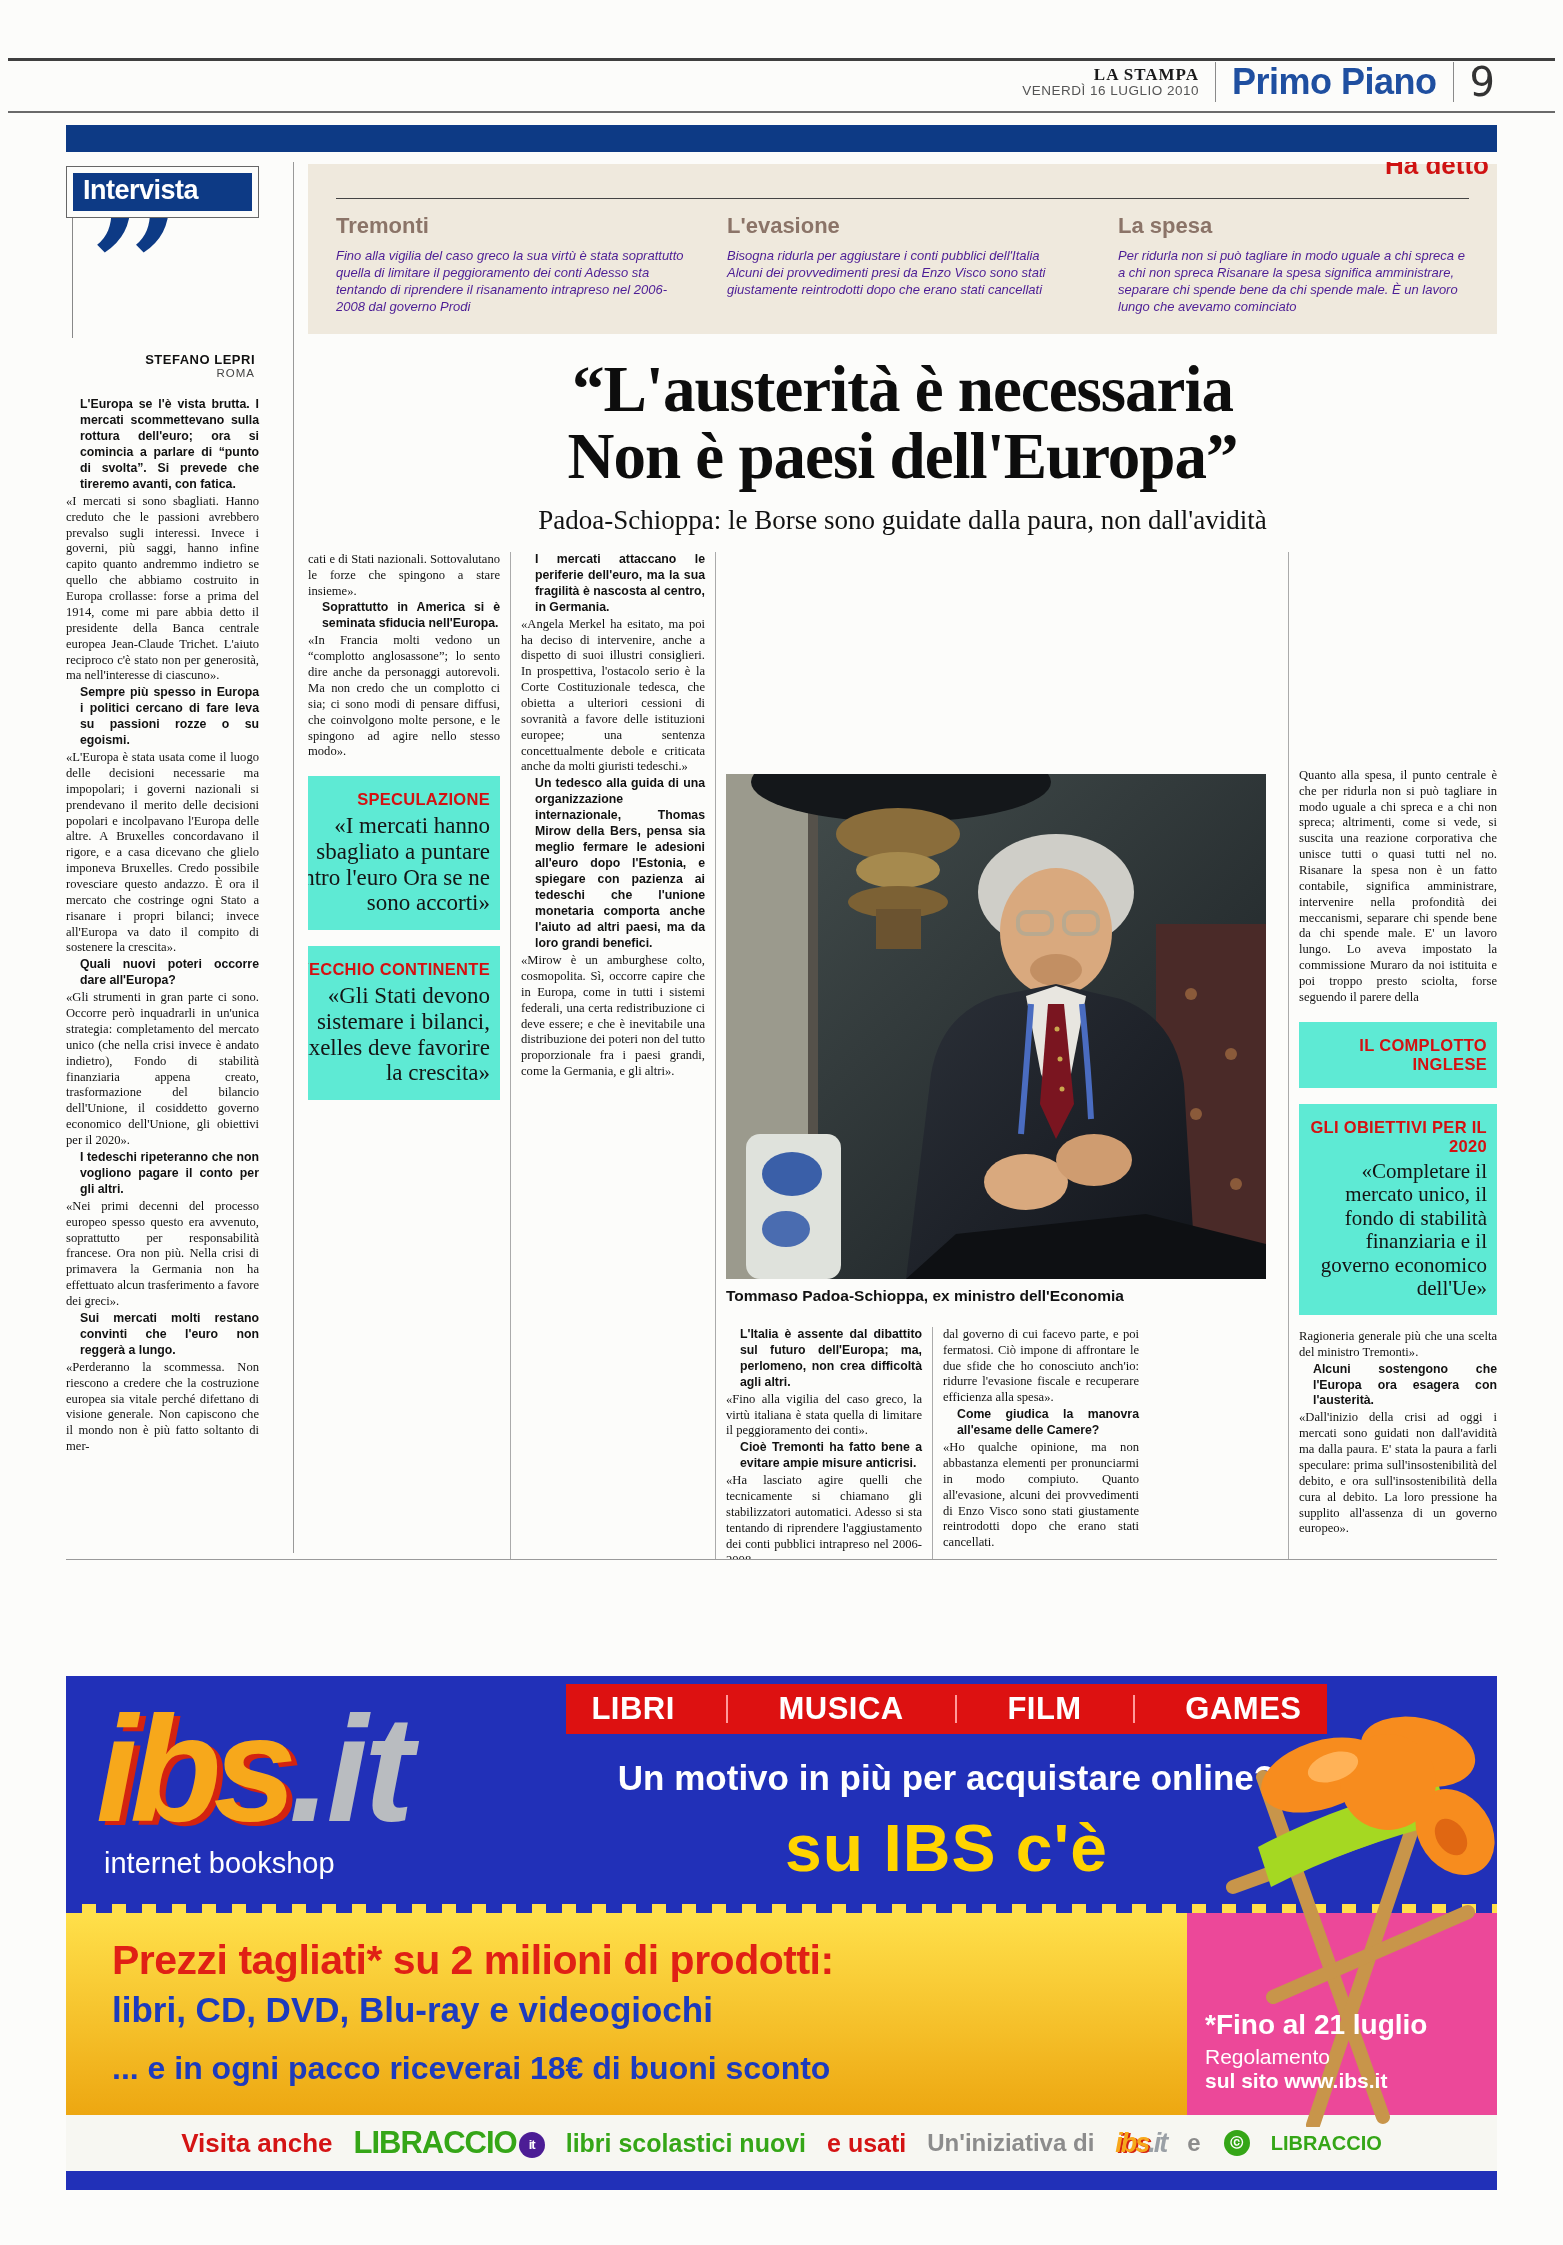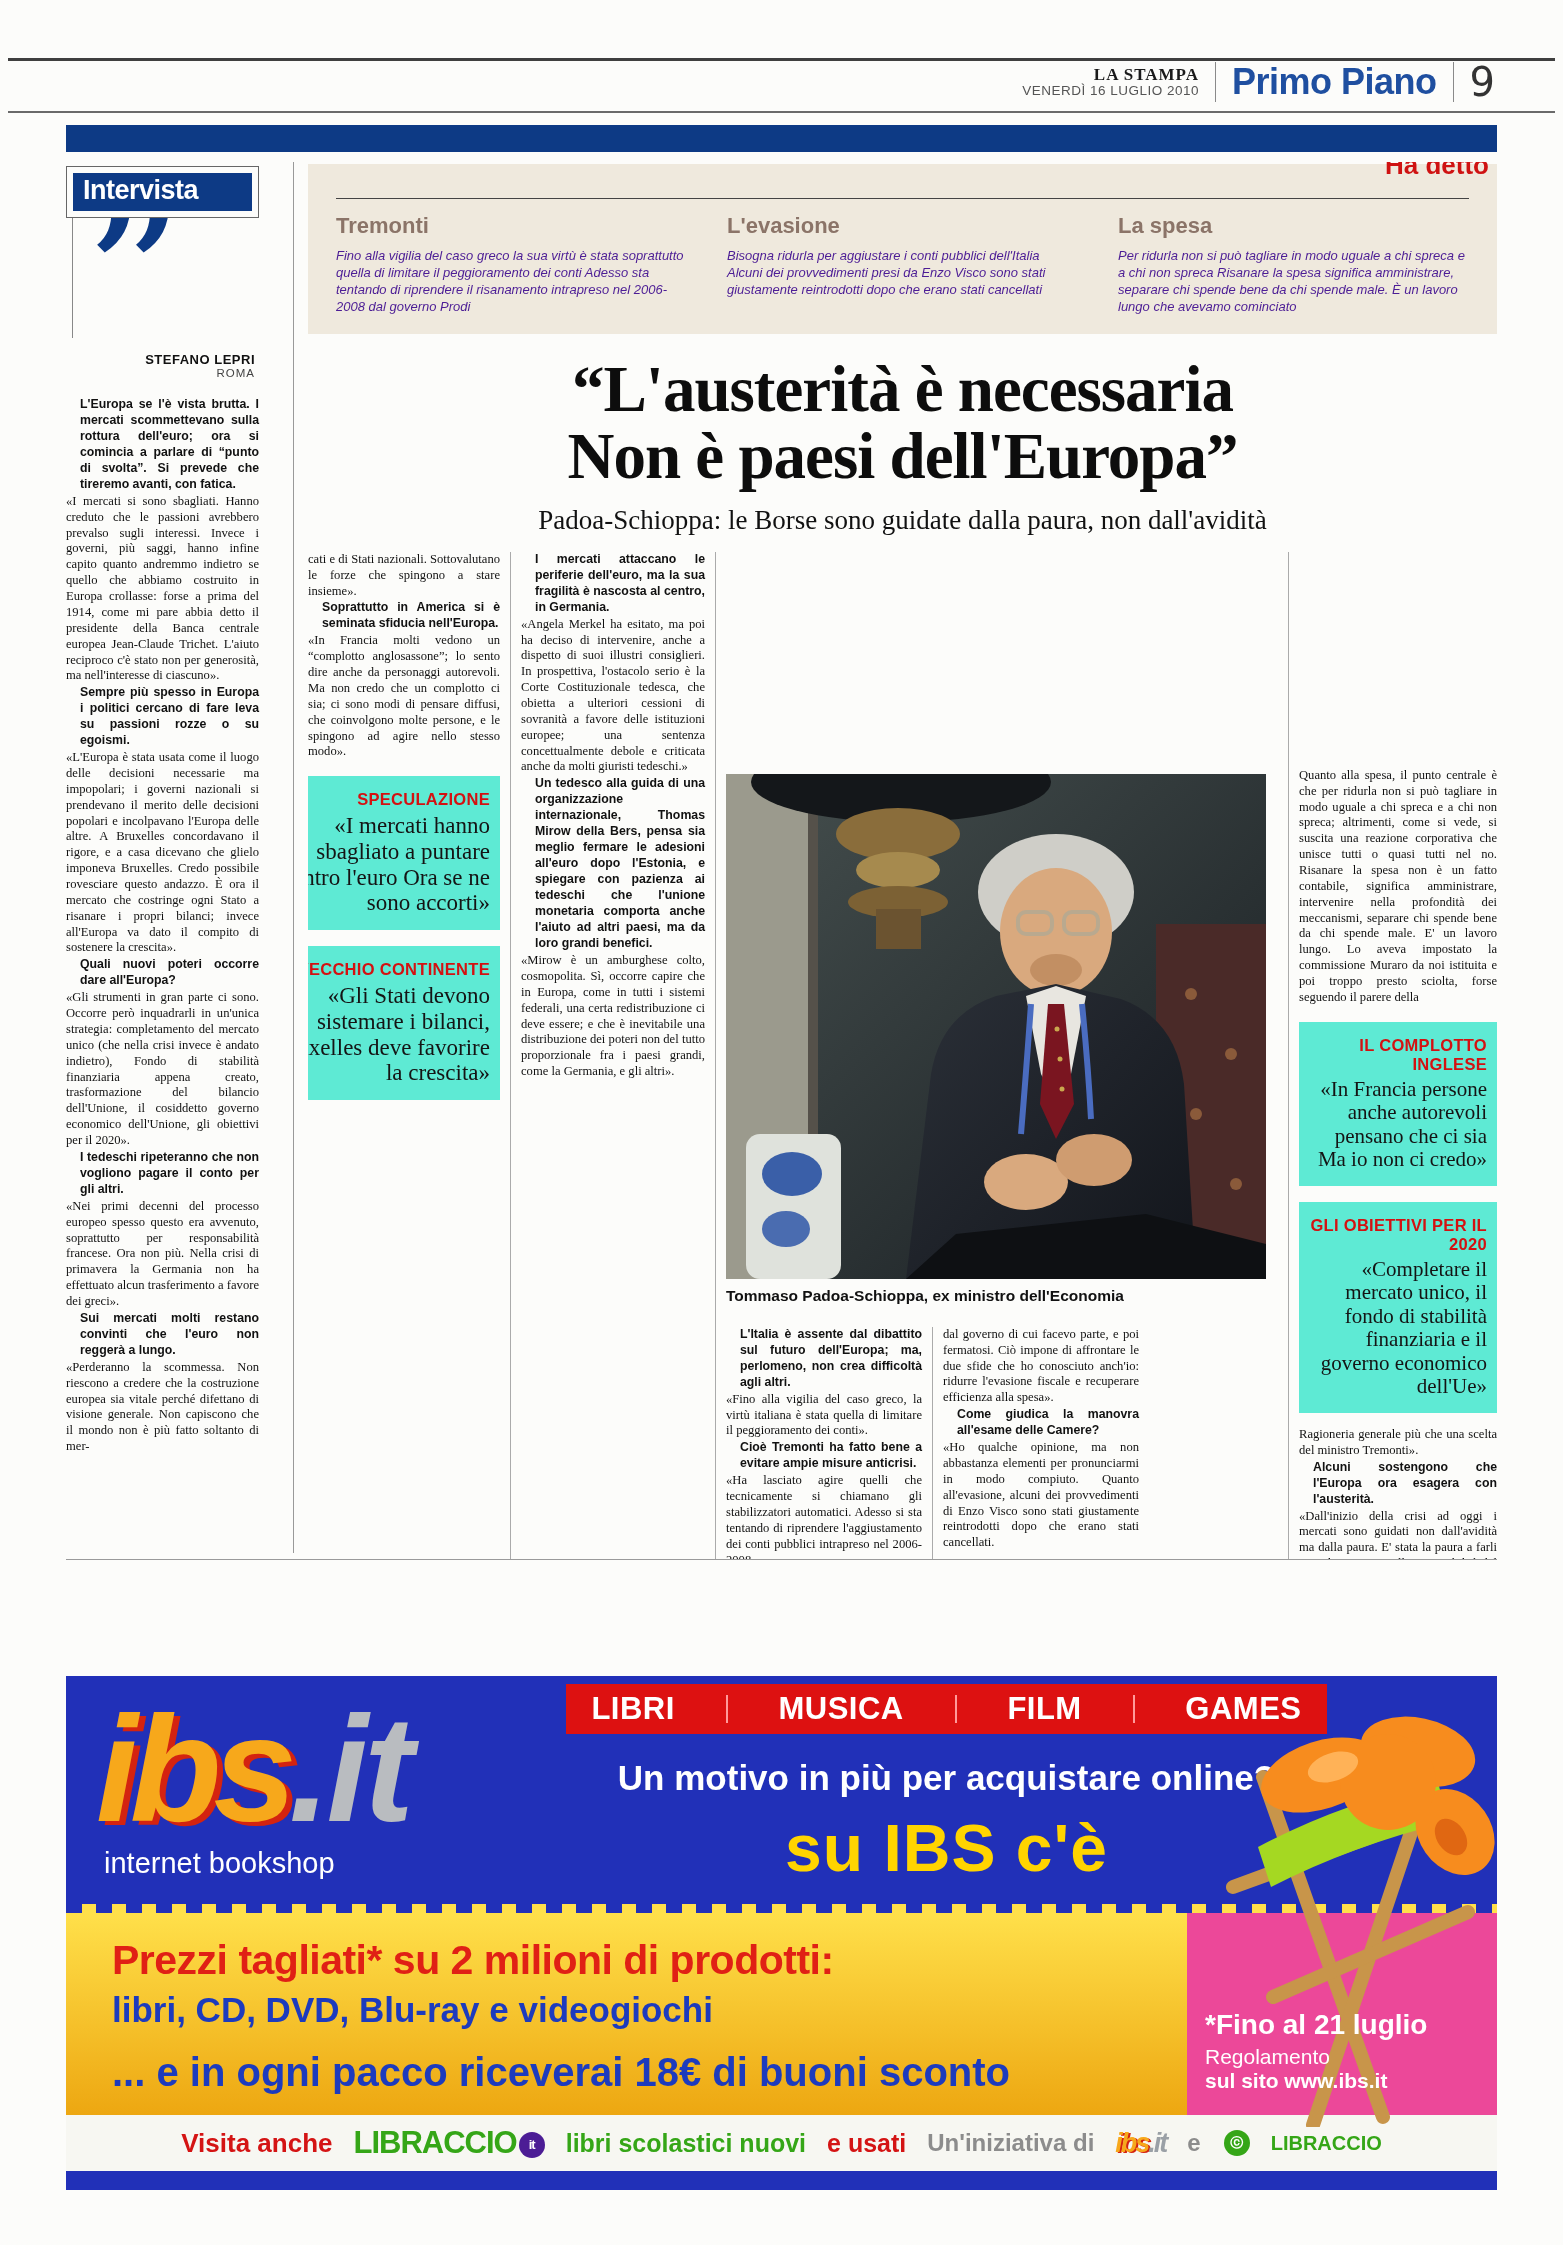--- a/index.html
+++ b/index.html
@@ -76,21 +76,21 @@
                margin-top:8px; }
   .cat-item { color:#fff; font-family:"Liberation Sans", sans-serif; font-weight:bold; font-size:31px; letter-spacing:.5px; }
   .cat-sep { width:2px; height:28px; background:#ff9a9a; }
   .ad-motivo { color:#fff; font-family:"Liberation Sans", sans-serif; font-weight:bold; font-size:35px; text-align:center; margin-top:24px; }
   .ad-claim { color:#ffd400; font-family:"Liberation Sans", sans-serif; font-weight:bold; font-size:66px; text-align:center; margin-top:12px; letter-spacing:1px; }
   .ad-body { display:flex; }
   .ad-yellow { flex:1; background:linear-gradient(#ffe04a, #eda711); padding:24px 0 0 46px; height:202px; }
   .ad-yellow-edge { height:9px; background:repeating-linear-gradient(90deg, #2130b8 0 16px, #ffe04a 16px 30px); }
   .offer1 { color:#e02015; font-family:"Liberation Sans", sans-serif; font-weight:bold; font-size:41px; letter-spacing:-.5px; }
   .offer2 { color:#1d3bbd; font-family:"Liberation Sans", sans-serif; font-weight:bold; font-size:35px; margin-top:6px; }
-  .offer3 { color:#1d3bbd; font-family:"Liberation Sans", sans-serif; font-weight:bold; font-size:40px; margin-top:20px; }
+  .offer3 { color:#1d3bbd; font-family:"Liberation Sans", sans-serif; font-weight:bold; font-size:32px; margin-top:20px; }
   .ad-bluezone { width:310px; background:#ec4899; position:relative; }
   .ad-note { position:absolute; left:18px; top:96px; color:#fff; font-family:"Liberation Sans", sans-serif; z-index:3; }
   .note1 { font-weight:bold; font-size:28px; }
   .note2 { font-size:21px; margin-top:4px; }
   .note3 { font-weight:bold; font-size:21px; }
   .starfish { position:absolute; right:-6px; top:-216px; z-index:2; }
   .ad-footer { background:#f7f7f2; height:56px; display:flex; align-items:center; justify-content:center; gap:21px;
                font-family:"Liberation Sans", sans-serif; font-weight:bold; }
   .f-red { color:#d41414; font-size:26px; }
   .f-libraccio { color:#35a617; font-size:31px; letter-spacing:-1px; }
@@ -271,21 +271,20 @@
         </div>
 
         <div class="colsep"></div>
 
         <div class="colR">
           <div>
               <p class="para a">Quanto alla spesa, il punto centrale è che per ridurla non si può tagliare in modo uguale a chi spreca e a chi non spreca; altrimenti, come si vede, si suscita una reazione corporativa che unisce tutti o quasi tutti nel no. Risanare la spesa non è un fatto contabile, significa amministrare, intervenire nella profondità dei meccanismi, separare chi spende bene da chi spende male. E' un lavoro lungo. Lo aveva impostato la commissione Muraro da noi istituita e poi troppo presto sciolta, forse seguendo il parere della</p>
             </div>
           <div class="pullquote" style="margin-left:0; padding-left:4px;">
             <div class="pq-kicker">IL COMPLOTTO INGLESE</div>
-            <div class="pq-text" style="font-size:21px;">«In Francia persone anche autorevoli pensano che ci sia Ma io non ci credo»</div>
           </div>
           <div class="pullquote" style="margin-left:0; padding-left:4px;">
             <div class="pq-kicker">GLI OBIETTIVI PER IL 2020</div>
             <div class="pq-text" style="font-size:21px;">«Completare il mercato unico, il fondo di stabilità finanziaria e il governo economico dell'Ue»</div>
           </div>
           <div style="margin-top:14px;">
               <p class="para a">Ragioneria generale più che una scelta del ministro Tremonti».</p>
               <p class="para q">Alcuni sostengono che l'Europa ora esagera con l'austerità.</p>
               <p class="para a">«Dall'inizio della crisi ad oggi i mercati sono guidati non dall'avidità ma dalla paura. E' stata la paura a farli speculare: prima sull'insostenibilità del debito, e ora sull'insostenibilità della cura al debito. La loro pressione ha supplito all'assenza di un governo europeo».</p>
             </div>

